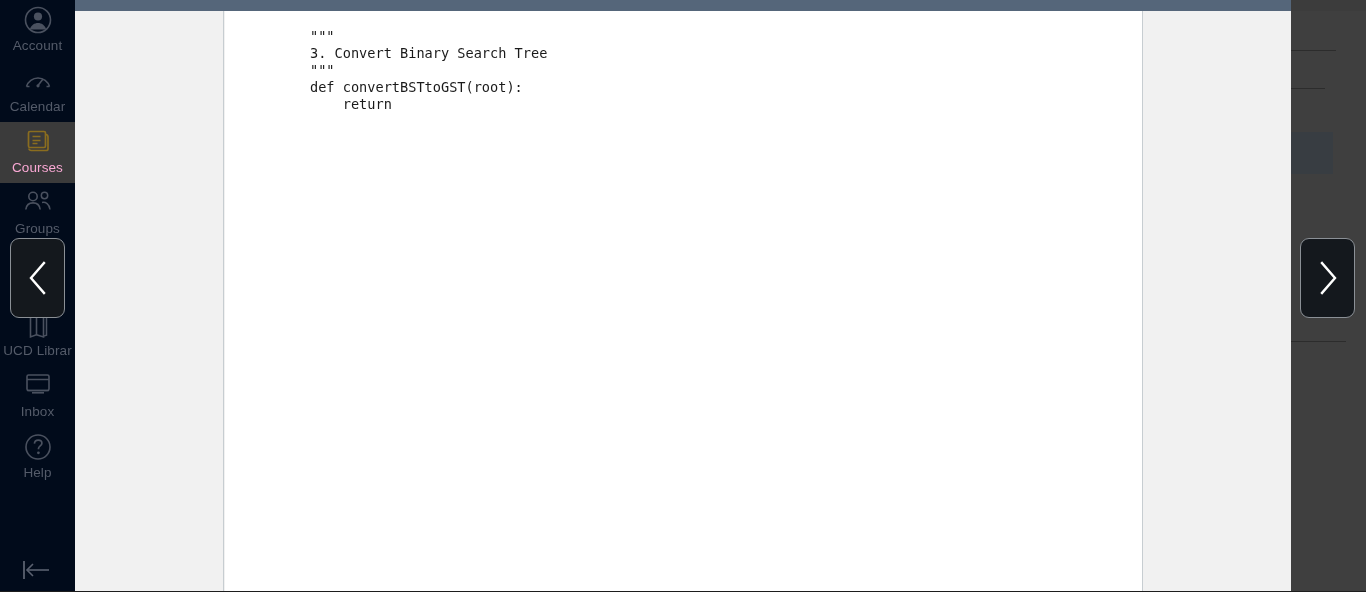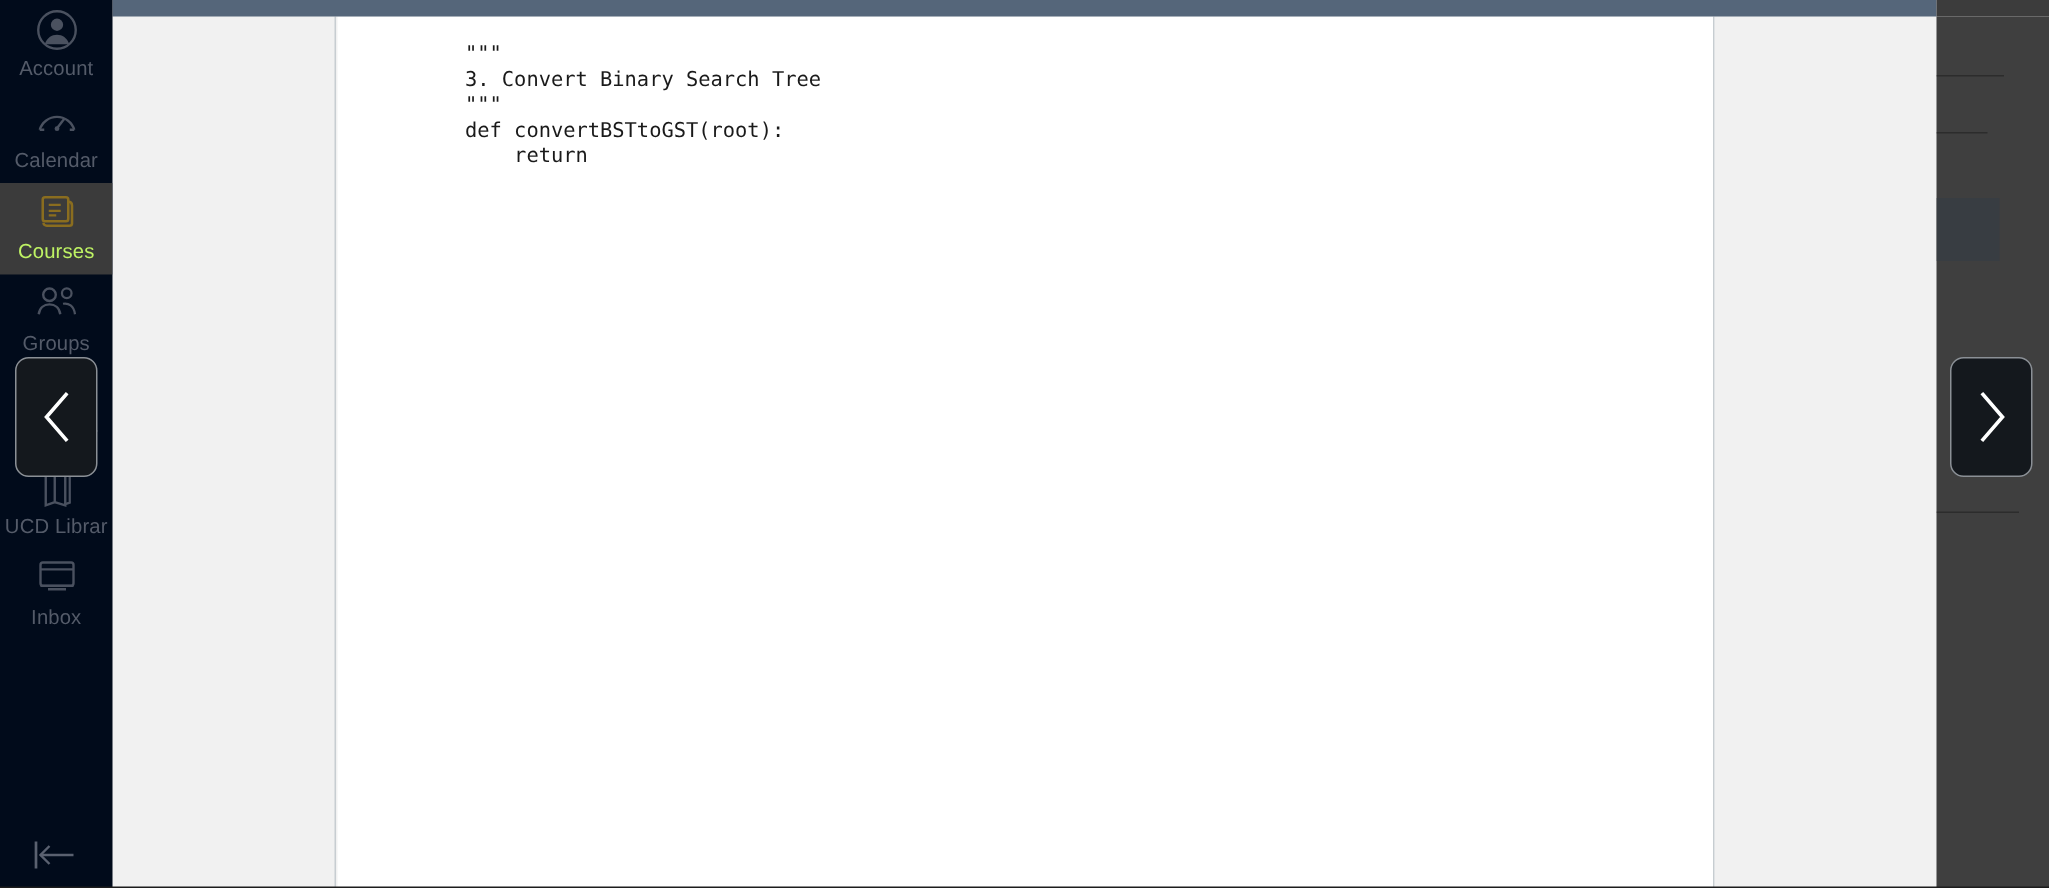--- a/index.html
+++ b/index.html
@@ -43,21 +43,21 @@
   }
   .nav-icon svg { display: block; margin: 0 auto; }
   .nav-label {
     display: block;
     font-size: 13.5px;
     line-height: 16px;
     white-space: nowrap;
     color: #545b69;
     letter-spacing: .1px;
   }
-  .nav-item.active .nav-label { color: #bef264; }
+  .nav-item.active .nav-label { color: #f9a8d4; }
   .nav-badge {
     position: absolute;
     width: 26px; height: 26px;
     border-radius: 50%;
     background: #caa52c;
     right: 12px; top: 26px;
     z-index: 1;
   }
   .nav-collapse {
     position: absolute;
@@ -258,20 +258,30 @@
           <rect x="3" y="3" width="22" height="15.5" rx="1.6" fill="none" stroke="#4a515f" stroke-width="1.6"></rect>
           <path d="M3 7.5h22" stroke="#4a515f" stroke-width="1.5"></path>
           <path d="M3 18.5h22" stroke="#4a515f" stroke-width="1.5"></path>
           <path d="M8 20.8h12" stroke="#4a515f" stroke-width="1.6"></path>
         </svg>
       </span>
       <span class="nav-label">Inbox</span>
     </div>
 
 
+    <div class="nav-item">
+      <span class="nav-icon">
+        <svg width="28" height="28" viewBox="0 0 28 28">
+          <circle cx="14" cy="14" r="12" fill="none" stroke="#4a515f" stroke-width="1.6"></circle>
+          <path d="M10.4 10.6c.2-2.2 1.8-3.5 3.8-3.5 2.1 0 3.7 1.3 3.7 3.2 0 2.5-3.4 2.7-3.4 5.3v.7" fill="none" stroke="#4a515f" stroke-width="1.7"></path>
+          <circle cx="14.4" cy="19.8" r="1.4" fill="#4a515f"></circle>
+        </svg>
+      </span>
+      <span class="nav-label">Help</span>
+    </div>
 
     <div class="nav-collapse">
       <span>
         <svg width="34" height="22" viewBox="0 0 34 22">
           <path d="M3 2v18" stroke="#5a6170" stroke-width="1.8"></path>
           <path d="M28 11H6" stroke="#5a6170" stroke-width="1.6"></path>
           <path d="M12 5L6 11l6 6" fill="none" stroke="#5a6170" stroke-width="1.6"></path>
         </svg>
       </span>
     </div>

